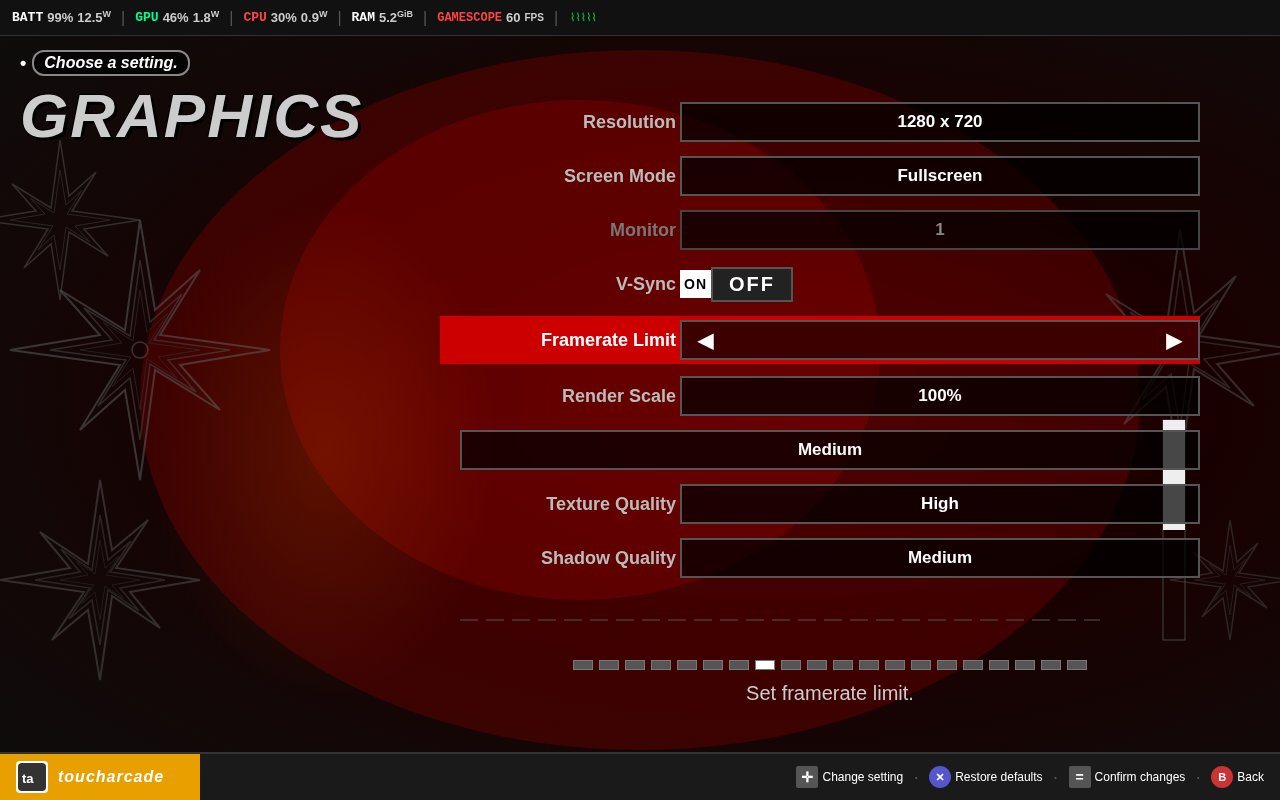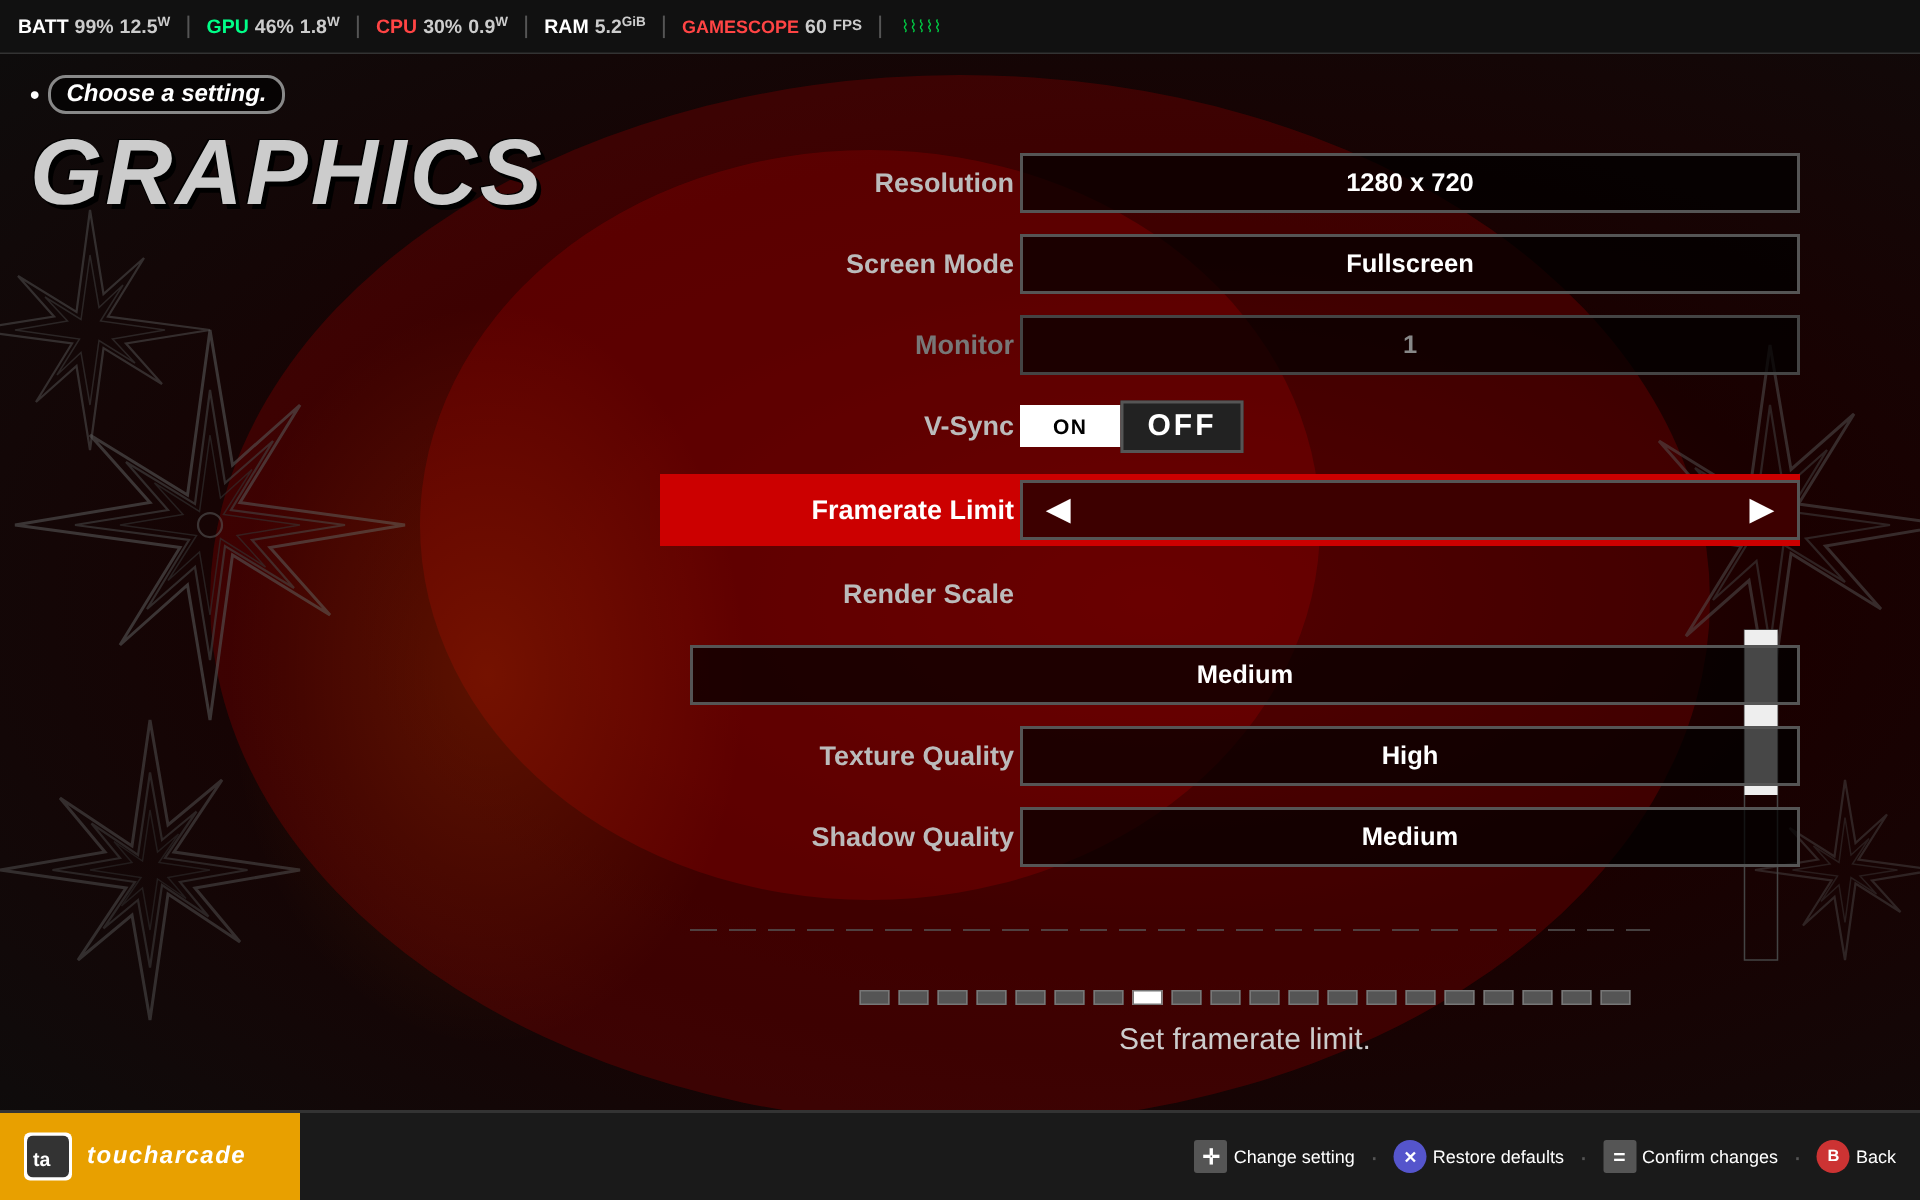--- a/index.html
+++ b/index.html
@@ -42,20 +42,21 @@
       gap: 4px;
       color: #ccc;
       font-size: 13px;
       font-family: Arial, sans-serif;
       font-weight: bold;
     }
 
     .hud-label {
       color: #fff;
       font-weight: bold;
+      font-family: Liberation Mono, monospace;
     }
 
     .hud-label.green { color: #00ff88; }
     .hud-label.red { color: #ff4444; }
     .hud-label.gamescope { color: #ff4444; font-size: 12px; }
 
     .hud-sep {
       color: #555;
       margin: 0 4px;
     }
@@ -194,21 +195,21 @@
       display: flex;
       align-items: center;
       gap: 0;
     }
 
     .toggle-on {
       background: #fff;
       color: #000;
       font-weight: 900;
       font-size: 14px;
-      padding: 6px 22px;
+      padding: 6px 4px;
       font-family: 'Arial Black', Arial, sans-serif;
       letter-spacing: 1px;
     }
 
     .toggle-off {
       background: #222;
       color: #fff;
       font-weight: 900;
       font-size: 20px;
       padding: 4px 16px;
@@ -253,21 +254,21 @@
       font-size: 16px;
       font-family: Arial, sans-serif;
     }
 
     
     .bottom-bar {
       position: absolute;
       bottom: 0;
       left: 0;
       right: 0;
-      height: 60px;
+      height: 48px;
       background: #1a1a1a;
       border-top: 2px solid #333;
       display: flex;
       align-items: center;
       z-index: 10;
     }
 
     .bottom-logo {
       flex: 0 0 200px;
       display: flex;
@@ -479,20 +480,23 @@
   <div class="setting-row active" style="padding-top:4px;padding-bottom:4px;">
     <div class="setting-label" style="color:#fff;">Framerate Limit</div>
     <div class="setting-value-box with-arrows">
       <span class="arrow-btn">◀</span>
       <span class="arrow-btn">▶</span>
     </div>
   </div>
 
   <div class="setting-row">
     <div class="setting-label">Render Scale</div>
+    <div class="setting-value-box">
+      <span>100%</span>
+    </div>
   </div>
 
   <div class="setting-row">
     <div class="setting-value-box">
       <span>Medium</span>
     </div>
   </div>
 
   <div class="setting-row">
     <div class="setting-label">Texture Quality</div>

